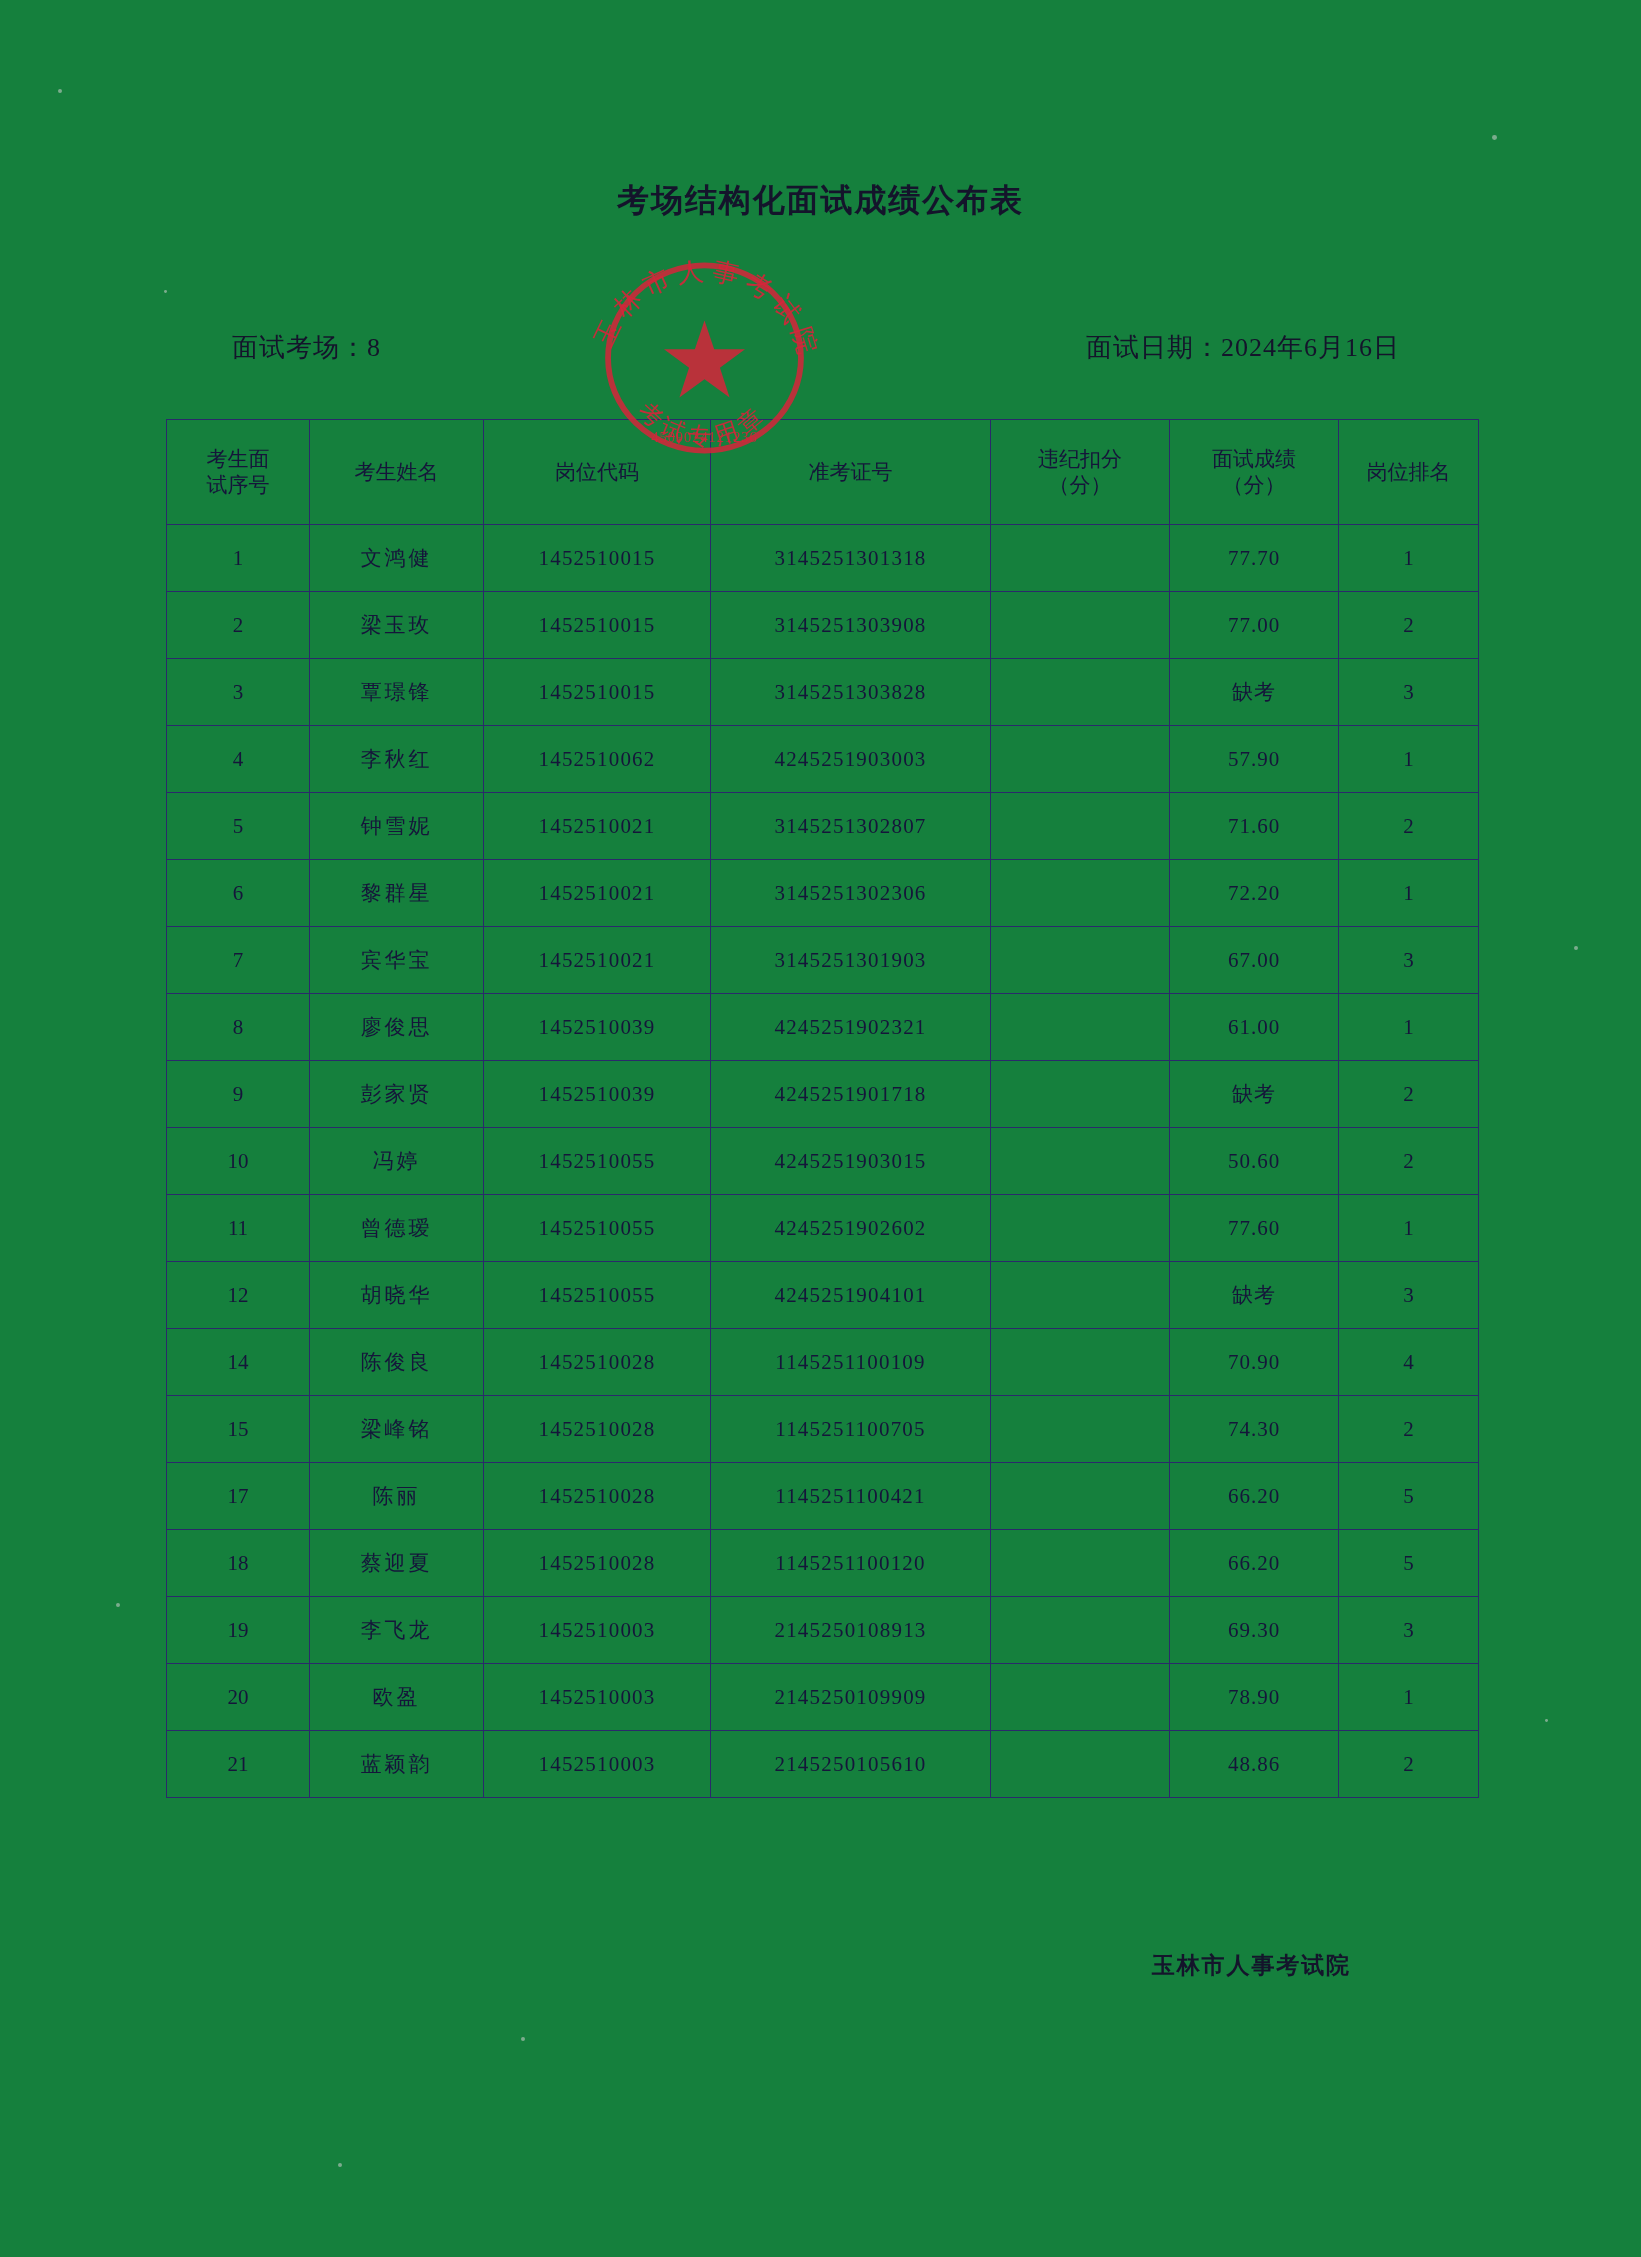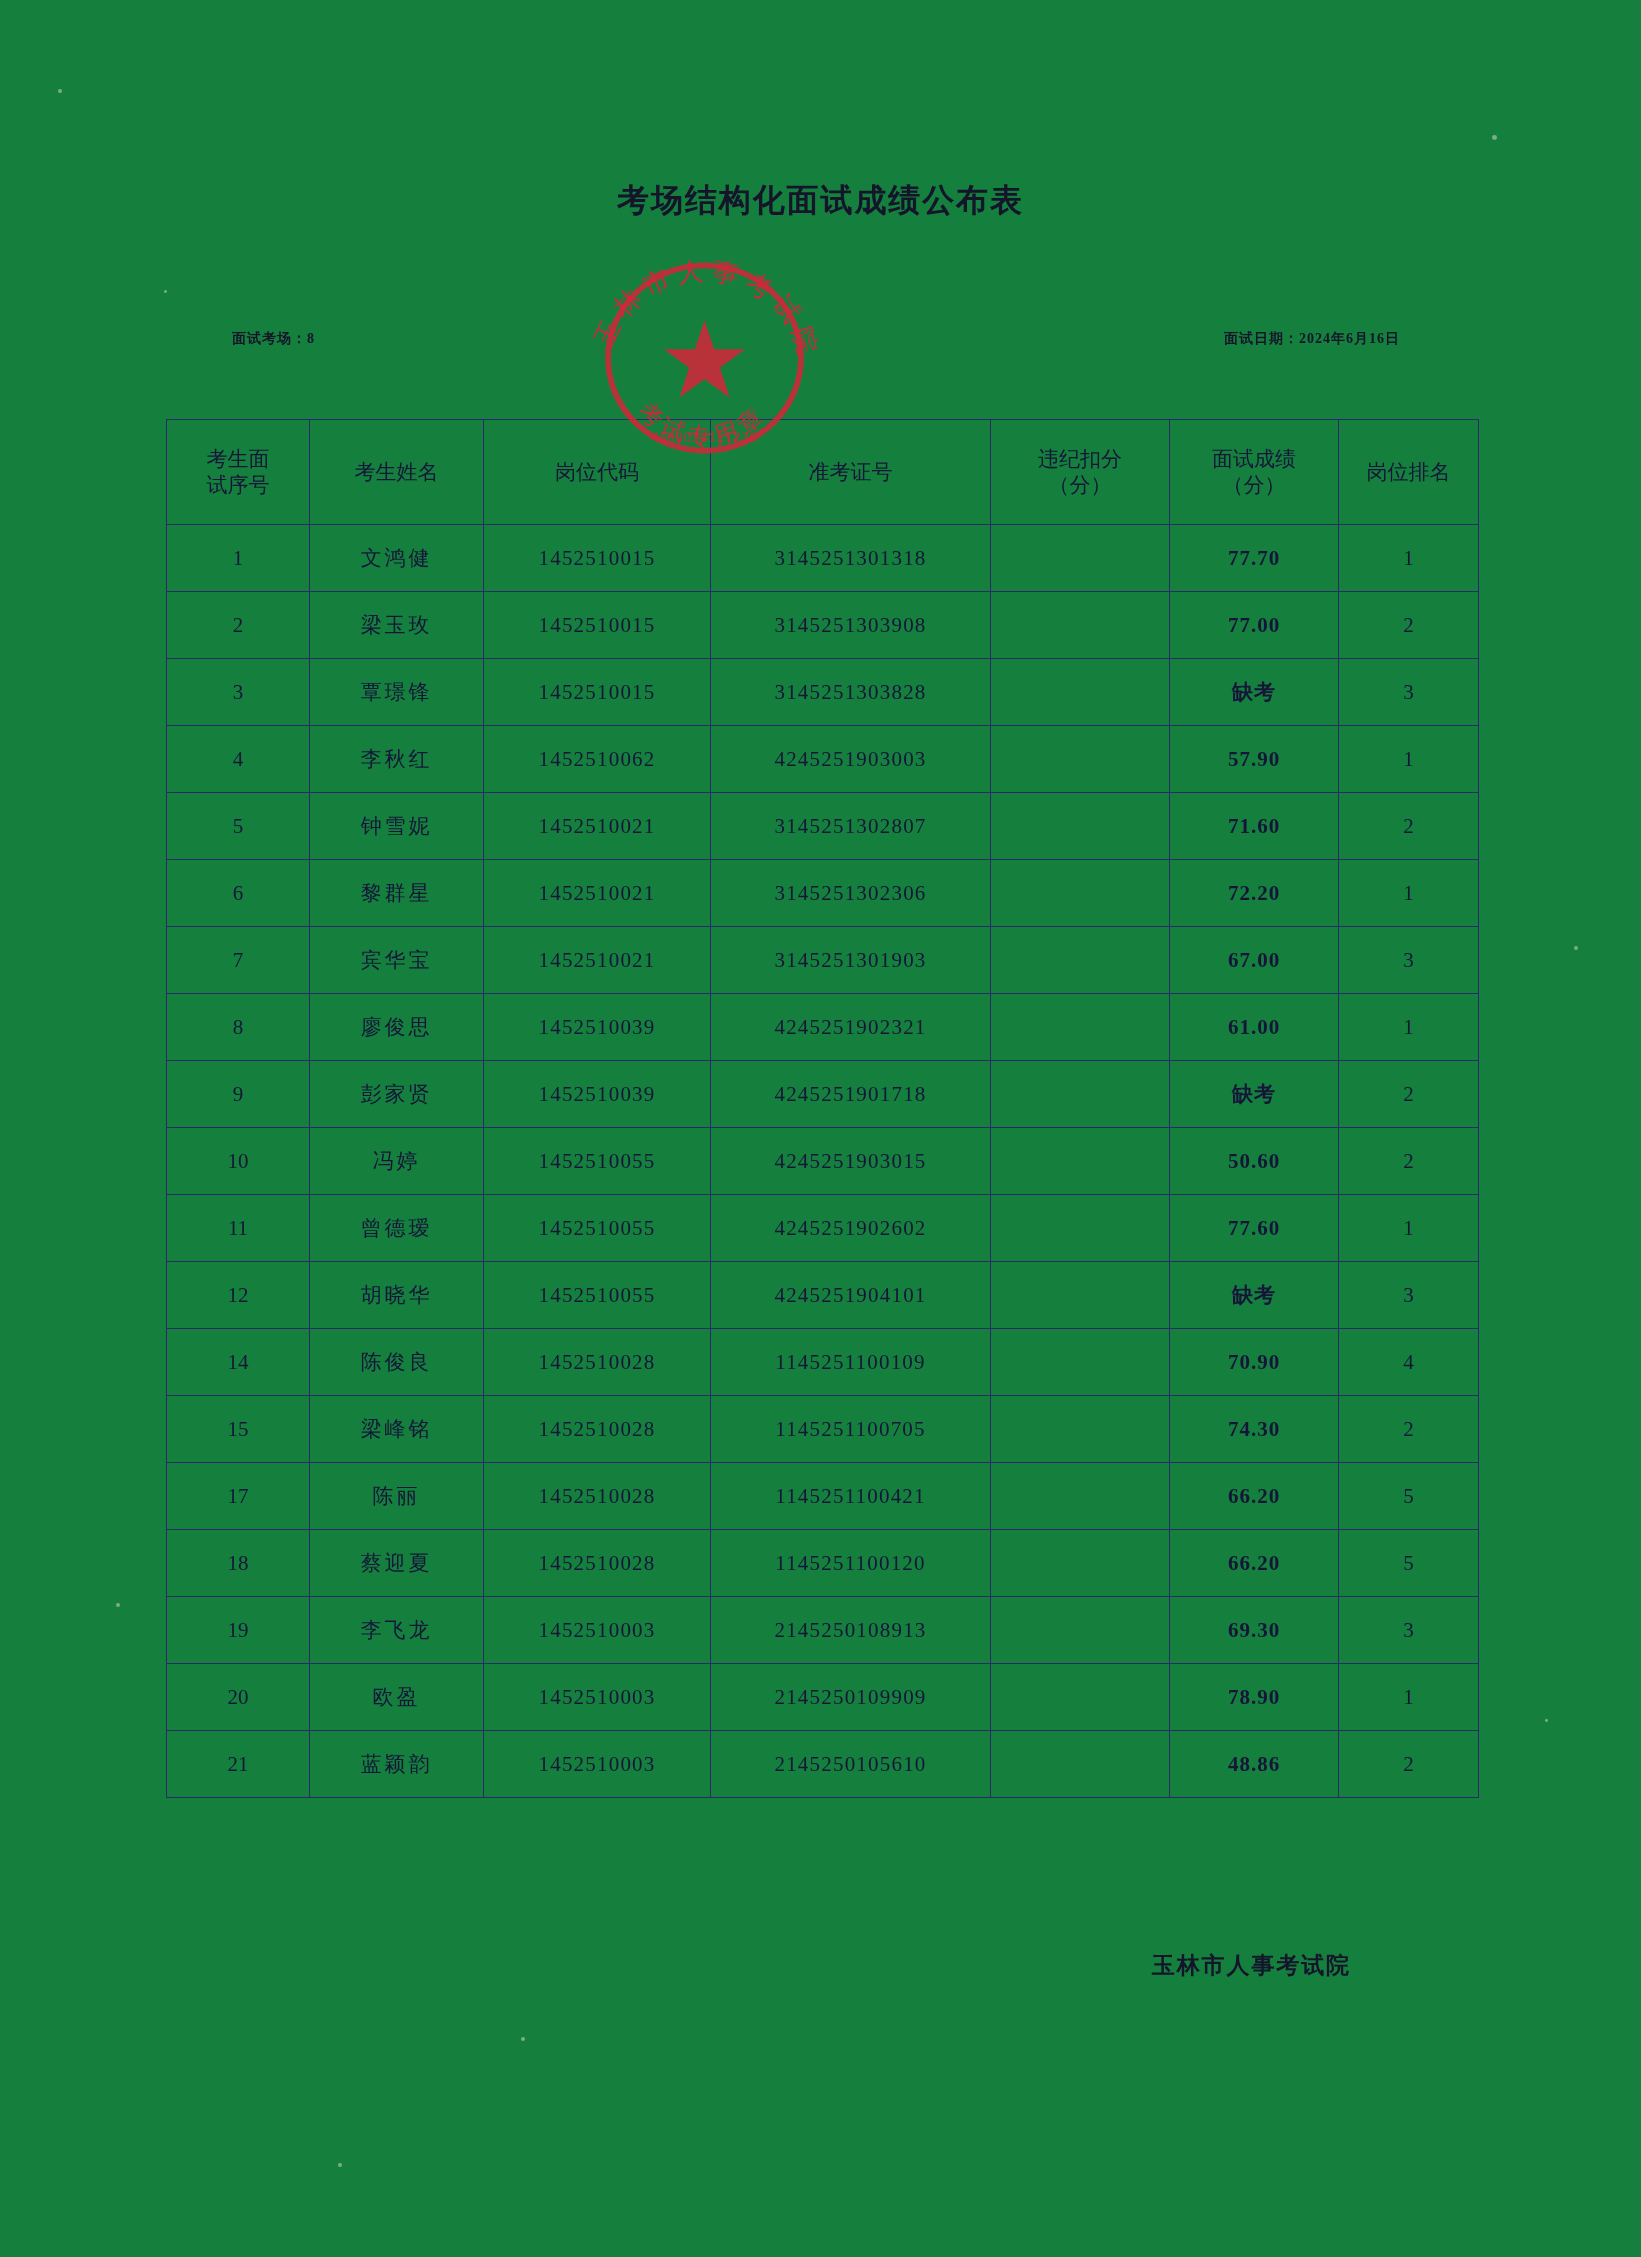--- a/index.html
+++ b/index.html
@@ -41,22 +41,22 @@
     color: #14142b;
   }
 
   .meta-row {
     position: absolute;
     top: 330px;
     left: 232px;
     width: 1197px;
     display: flex;
     justify-content: space-between;
-    font-size: 14px;
-    font-weight: bold;
+    font-size: 26px;
+    font-weight: normal;
     color: #14142b;
   }
   .meta-left { letter-spacing: 1px; }
   .meta-right { letter-spacing: 1px; margin-right: 29px; margin-left: 28px;}
 
   table.scores {
     position: absolute;
     top: 384px;
     left: 166px;
     width: 1311px;
@@ -84,21 +84,21 @@
   .col1 { width: 143px; }
   .col2 { width: 174px; }
   .col3 { width: 227px; }
   .col4 { width: 280px; }
   .col5 { width: 179px; }
   .col6 { width: 169px; }
   .col7 { width: 140px; }
 
   td.name { letter-spacing: 2.9px; }
   td.num { letter-spacing: 1.2px; font-size: 21px; }
-  td.score { letter-spacing: 1px; font-weight: bold; }
+  td.score { letter-spacing: 1px; }
 
   .footer-org {
     position: absolute;
     top: 1950px;
     left: 0;
     width: 100%;
     text-align: right;
     padding-right: 290px;
     box-sizing: border-box;
     font-size: 23px;

